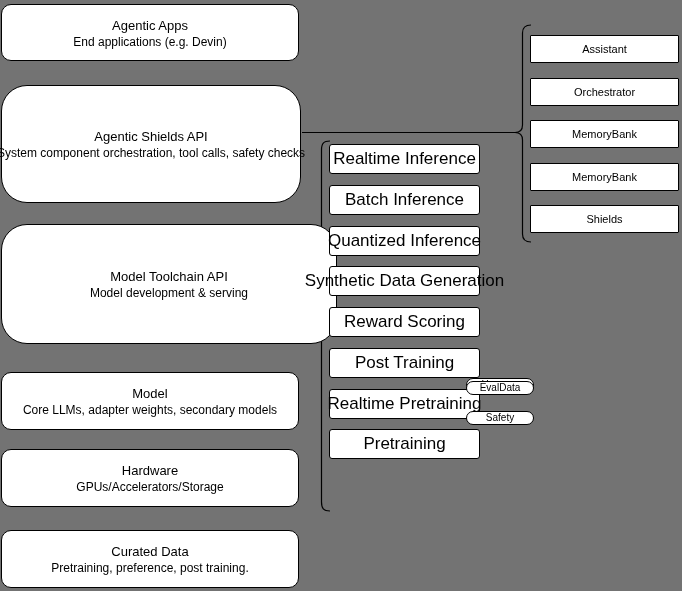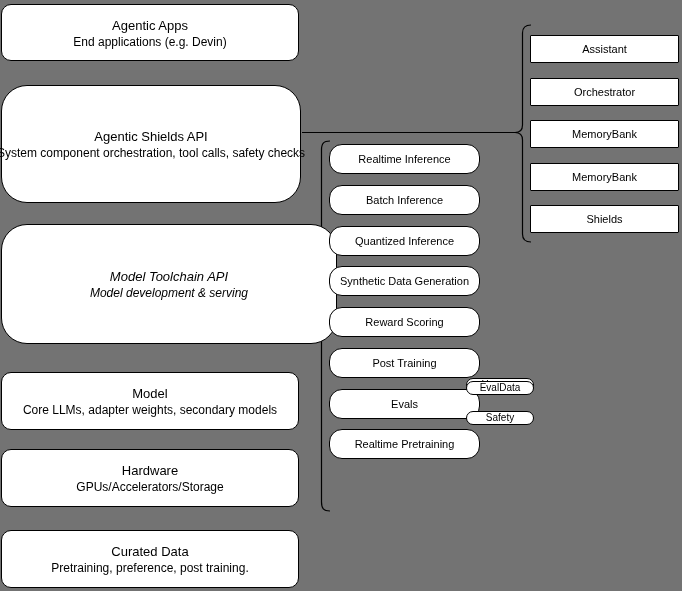--- a/index.html
+++ b/index.html
@@ -54,25 +54,25 @@
     width: 151px;
     display: flex;
     flex-direction: column;
     gap: 10.75px;
   }
   .mbox {
     box-sizing: border-box;
     height: 30px;
     background: #ffffff;
     border: 1px solid #000000;
-    border-radius: 13px;
+    border-radius: 3px;
     display: flex;
     align-items: center;
     justify-content: center;
-    font-size: 11px;
+    font-size: 17px;
     white-space: nowrap;
   }
   
   .pill {
     position: absolute;
     left: 466px;
     width: 68px;
     height: 14px;
     box-sizing: border-box;
     background: #ffffff;
@@ -126,21 +126,21 @@
   <div class="lbox" style="top:4px;   width:298px; height:57px;  border-radius:10px;">
     <div class="ltitle">Agentic Apps</div>
     <div class="lsub">End applications (e.g. Devin)</div>
   </div>
 
   <div class="lbox" style="top:85px;  width:300px; height:118px; border-radius:26px;">
     <div class="ltitle">Agentic Shields API</div>
     <div class="lsub">System component orchestration, tool calls, safety checks</div>
   </div>
 
-  <div class="lbox" style="top:224px; width:336px; height:120px; border-radius:26px;font-style:italic;">
+  <div class="lbox" style="top:224px; width:336px; height:120px; border-radius:26px;">
     <div class="ltitle">Model Toolchain API</div>
     <div class="lsub">Model development &amp; serving</div>
   </div>
 
   <div class="lbox" style="top:372px; width:298px; height:58px;  border-radius:10px;">
     <div class="ltitle">Model</div>
     <div class="lsub">Core LLMs, adapter weights, secondary models</div>
   </div>
 
   <div class="lbox" style="top:449px; width:298px; height:58px;  border-radius:10px;">
@@ -153,22 +153,22 @@
     <div class="lsub">Pretraining, preference, post training.</div>
   </div>
 
   <div class="mid-col">
     <div class="mbox">Realtime Inference</div>
     <div class="mbox">Batch Inference</div>
     <div class="mbox">Quantized Inference</div>
     <div class="mbox">Synthetic Data Generation</div>
     <div class="mbox">Reward Scoring</div>
     <div class="mbox">Post Training</div>
-    <div class="mbox">Evals</div>
     <div class="mbox">Realtime Pretraining</div>
+    <div class="mbox">Pretraining</div>
   </div>
 
   <div class="pill" style="top:378px;">Harness</div>
   <div class="pill" style="top:381px;">EvalData</div>
   <div class="pill" style="top:411px;text-align:right;">Safety</div>
 
   <div class="right-col">
     <div class="rbox">Assistant</div>
     <div class="rbox">Orchestrator</div>
     <div class="rbox">MemoryBank</div>

